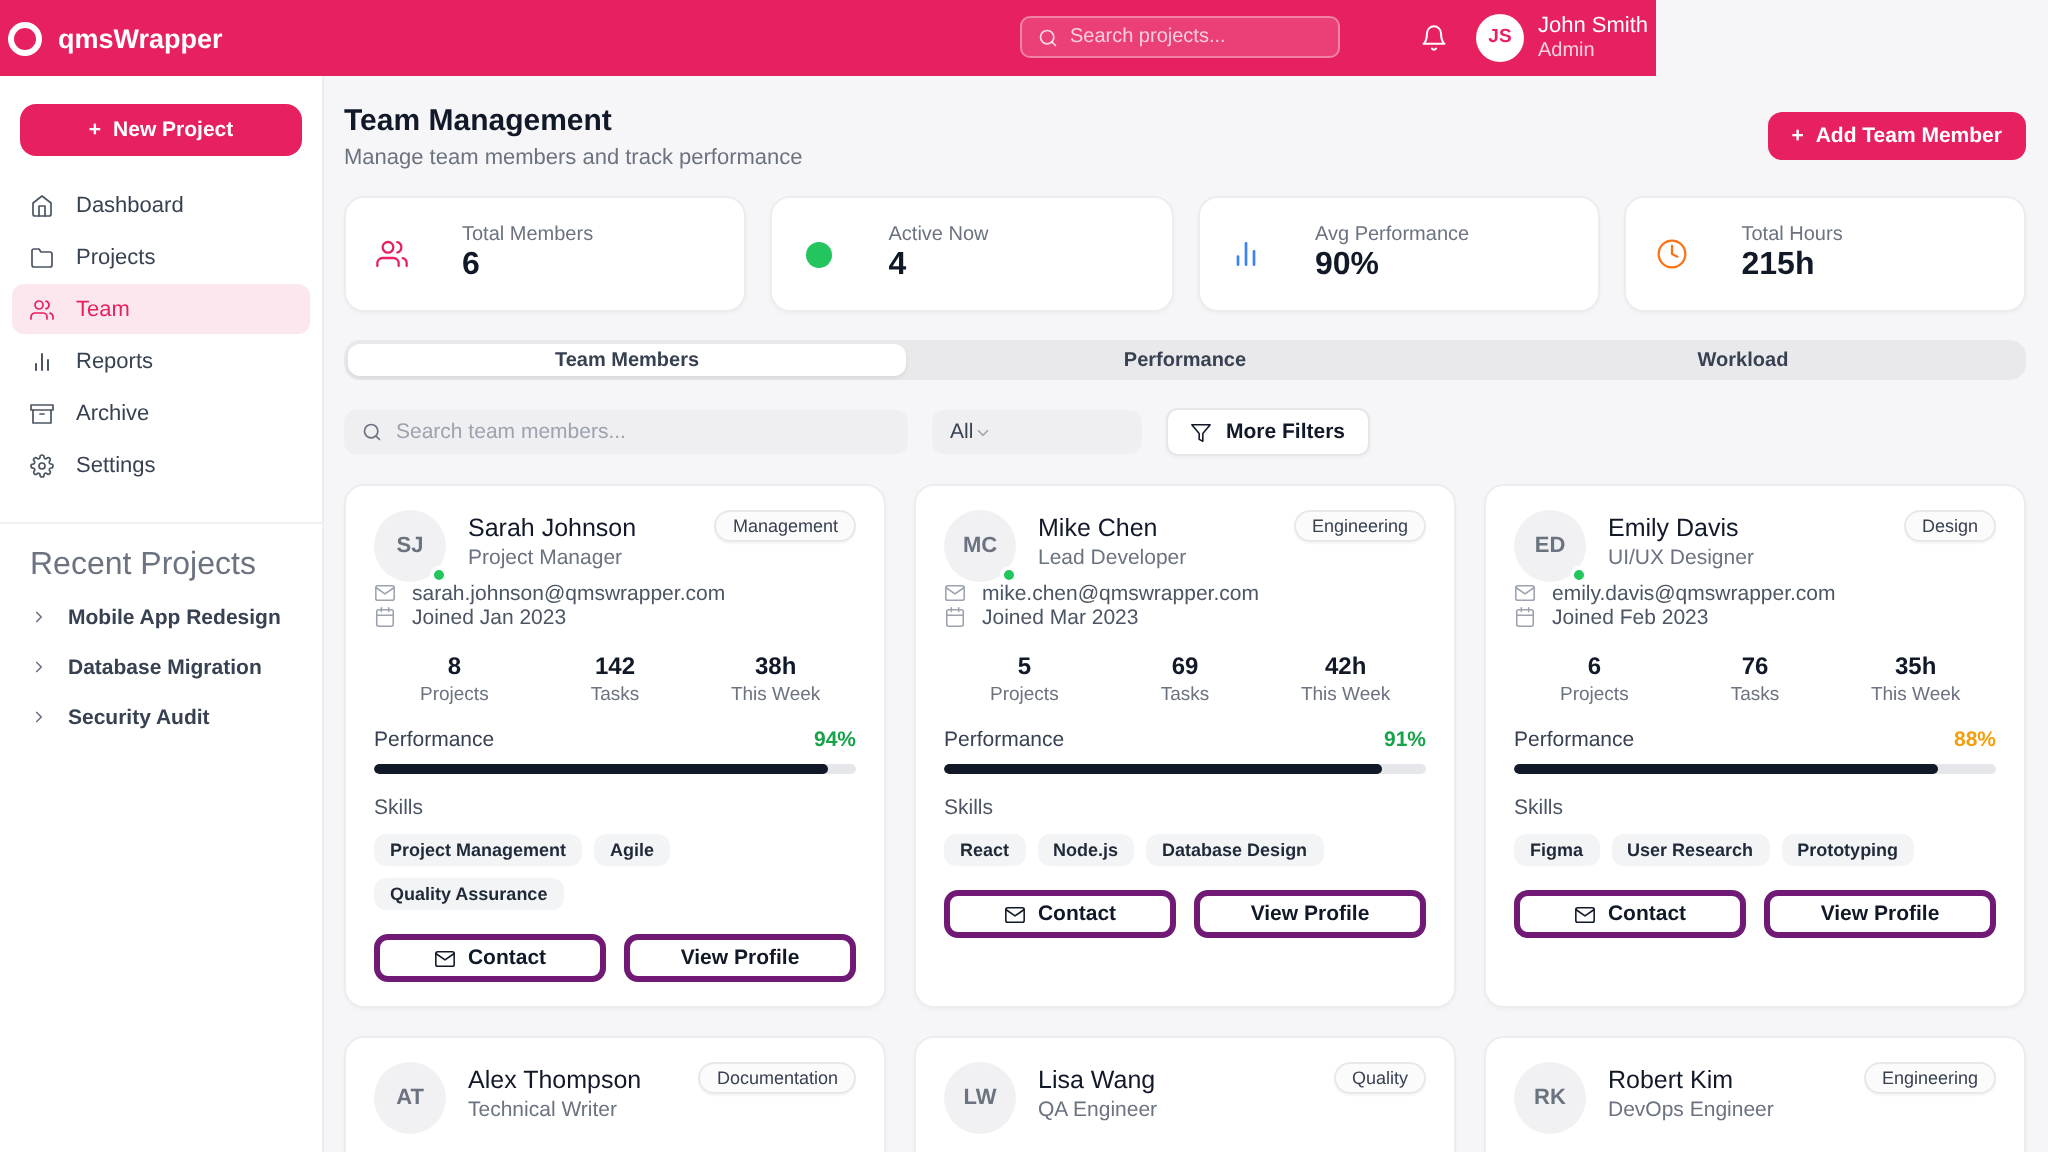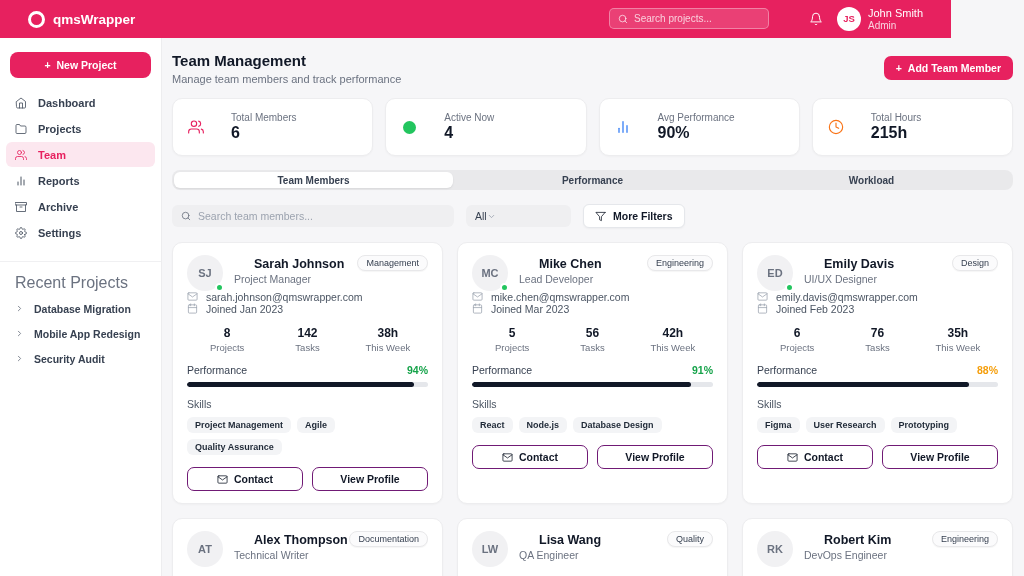--- a/index.html
+++ b/index.html
@@ -1,19 +1,19 @@
 <!DOCTYPE html>
 <html><head>
 <meta charset="utf-8">
 <style>
   * { margin:0; padding:0; box-sizing:border-box; }
   html,body { width:1024px; height:576px; overflow:hidden; font-family:"Liberation Sans", sans-serif; background:#F6F6F8; }
 
   
-  .topbar { position:fixed; top:0; left:0; width:951px; height:38px; background:#E7215F; display:flex; align-items:center; padding:0 28px; z-index:50; }
+  .topbar { position:fixed; top:0; left:0; width:828px; height:38px; background:#E7215F; display:flex; align-items:center; padding:0 4px; z-index:50; }
   .logo-wrap { display:flex; align-items:center; gap:8px; }
   .logo-circle { width:17px; height:17px; border:3px solid #fff; border-radius:50%; }
   .brand { color:#fff; font-size:13.5px; font-weight:bold; }
   .topbar-right { margin-left:auto; display:flex; align-items:center; gap:14px; }
   .top-search { display:flex; align-items:center; gap:6px; width:160px; height:21px; background:rgba(255,255,255,.14); border:1px solid rgba(255,255,255,.35); border-radius:5px; padding:0 8px; }
   .top-search svg { width:10px; height:10px; stroke:rgba(255,255,255,.8); }
   .top-search input { background:transparent; border:none; outline:none; color:rgba(255,255,255,.9); font-size:10px; width:100%; font-family:inherit; }
   .top-search input::placeholder { color:rgba(255,255,255,.75); }
   .bell { width:14px; height:14px; cursor:pointer; margin-left:26px; }
   .bell svg { width:14px; height:14px; stroke:#fff; }
@@ -21,21 +21,21 @@
   .user-avatar { width:24px; height:24px; border-radius:50%; background:#fff; color:#E7215F; font-size:9.5px; font-weight:bold; display:flex; align-items:center; justify-content:center; flex:0 0 auto; }
   .user-meta { line-height:1.15; white-space:nowrap; }
   .user-name { color:#fff; font-size:11px; }
   .user-role { color:rgba(255,255,255,.8); font-size:10px; }
 
   
   .sidebar { position:fixed; top:38px; left:0; width:162px; height:538px; background:#fff; border-right:1px solid #EDEDEF; padding:10px 0; }
   .new-project-btn { display:flex; align-items:center; justify-content:center; gap:6px; margin:4px 10px 12px; height:26px; background:#E7215F; color:#fff; border:none; border-radius:8px; font-size:10.5px; font-weight:bold; cursor:pointer; width:calc(100% - 20px); font-family:inherit; }
   .nav-item { display:flex; align-items:center; gap:11px; height:25px; margin:1px 6px; padding:0 9px; border-radius:6px; cursor:pointer; color:#374151; }
   .nav-item svg { width:12px; height:12px; stroke:#4B5563; flex:0 0 auto; }
-  .nav-item span.lbl { font-size:11px; font-weight:bold; color:#374151; }
+  .nav-item span.lbl { font-size:11px; font-weight:normal; color:#374151; }
   .nav-item.active { background:#FCE7EF; }
   .nav-item.active svg { stroke:#E7215F; }
   .nav-item.active span.lbl { color:#E7215F; }
   .recent-block { margin-top:16px; border-top:1px solid #F0F0F2; padding-top:12px; }
   .recent-title { font-size:16px; color:#6B7280; padding:0 15px 4px; }
   .recent-item { display:flex; align-items:center; gap:10px; height:25px; padding:0 15px; cursor:pointer; }
   .recent-item svg { width:9px; height:9px; stroke:#6B7280; flex:0 0 auto; }
   .recent-item span { font-size:10.5px; font-weight:bold; color:#374151; white-space:nowrap; }
 
   
@@ -67,39 +67,39 @@
   .dept-select svg { width:9px; height:9px; stroke:#9CA3AF; }
   .more-filters-btn { display:flex; align-items:center; gap:7px; height:24px; padding:0 11px; background:#fff; border:1px solid #E5E7EB; border-radius:6px; font-size:10.5px; font-weight:bold; color:#111827; cursor:pointer; box-shadow:0 1px 2px rgba(0,0,0,.04); font-family:inherit; }
   .more-filters-btn svg { width:11px; height:11px; stroke:#111827; }
 
   .cards-grid { display:grid; grid-template-columns:repeat(3,1fr); gap:14px; margin-top:14px; }
   .member-card { background:#fff; border:1px solid #EDEDEF; border-radius:10px; padding:12px 14px; box-shadow:0 1px 2px rgba(0,0,0,.03); }
   .mc-head { display:flex; align-items:flex-start; }
   .avatar { position:relative; width:36px; height:36px; border-radius:50%; background:#F1F1F3; color:#6B7280; font-size:11px; font-weight:bold; display:flex; align-items:center; justify-content:center; flex:0 0 auto; }
   .avatar .dot { position:absolute; right:-1px; bottom:-1px; width:9px; height:9px; border-radius:50%; background:#22C55E; border:2px solid #fff; }
   .mc-id { margin-left:11px; padding-top:2px; }
-  .mc-name { font-size:12.5px; font-weight:bold; color:#111827;margin-left:20px; }
+  .mc-name { font-size:12.5px; font-weight:normal; color:#111827; }
   .mc-role { font-size:10.5px; color:#6B7280; margin-top:2px; }
   .mc-badge { margin-left:auto; font-size:9px; color:#374151; border:1px solid #E8E8EA; background:#FBFBFC; border-radius:999px; padding:2px 8px; box-shadow:0 1px 1px rgba(0,0,0,.04); white-space:nowrap; }
   .mc-row { display:flex; align-items:flex-start; gap:8px; margin-top:0; }
   .mc-row svg { width:11px; height:11px; stroke:#9CA3AF; flex:0 0 auto; }
   .mc-row span { font-size:10.5px; color:#4B5563; }
   .mc-stats { display:grid; grid-template-columns:repeat(3,1fr); margin-top:11px; text-align:center; }
   .mc-stat-val { font-size:12px; font-weight:bold; color:#111827; }
   .mc-stat-lbl { font-size:9.5px; color:#6B7280; margin-top:2px; }
   .perf-head { display:flex; justify-content:space-between; align-items:center; margin-top:11px; }
   .perf-label { font-size:10.5px; color:#374151; }
   .perf-pct { font-size:10.5px; font-weight:bold; }
   .perf-track { margin-top:6px; height:5px; background:#E5E7EB; border-radius:999px; overflow:hidden; }
   .perf-fill { height:100%; background:#111827; border-radius:999px; }
   .skills-label { font-size:10.5px; color:#4B5563; margin-top:11px; }
   .skill-pills { display:flex; flex-wrap:wrap; gap:6px; margin-top:7px; }
   .skill-pill { background:#F3F4F6; border-radius:6px; padding:3px 8px; font-size:9px; font-weight:bold; color:#1F2937; }
   .mc-actions { display:flex; gap:9px; margin-top:12px; }
-  .mc-btn { flex:1; height:24px; display:flex; align-items:center; justify-content:center; gap:6px; background:#fff; border:1px solid #701a75; border-radius:7px; font-size:10.5px; font-weight:bold; color:#111827; cursor:pointer; font-family:inherit; }
+  .mc-btn { flex:1; height:24px; display:flex; align-items:center; justify-content:center; gap:6px; background:#fff; border:3px solid #701a75; border-radius:7px; font-size:10.5px; font-weight:bold; color:#111827; cursor:pointer; font-family:inherit; }
   .mc-btn svg { width:11px; height:11px; stroke:#111827; }
 </style>
 </head>
 <body>
 
 <header class="topbar">
   <div class="logo-wrap">
     <div class="logo-circle"></div>
     <span class="brand">qmsWrapper</span>
   </div>
@@ -193,29 +193,29 @@
     </div>
   <div class="recent-block">
     <div class="recent-title">Recent Projects</div>
     <div id="recent-items">
         <div class="recent-item">
           <span style="display: flex;">
             <svg viewBox="0 0 24 24" fill="none" stroke="currentColor" stroke-width="2.2" stroke-linecap="round" stroke-linejoin="round">
               <polyline points="9 18 15 12 9 6"></polyline>
             </svg>
           </span>
-          <span>Database Migration</span>
+          <span>Mobile App Redesign</span>
         </div>
         <div class="recent-item">
           <span style="display: flex;">
             <svg viewBox="0 0 24 24" fill="none" stroke="currentColor" stroke-width="2.2" stroke-linecap="round" stroke-linejoin="round">
               <polyline points="9 18 15 12 9 6"></polyline>
             </svg>
           </span>
-          <span>Mobile App Redesign</span>
+          <span>Database Migration</span>
         </div>
         <div class="recent-item">
           <span style="display: flex;">
             <svg viewBox="0 0 24 24" fill="none" stroke="currentColor" stroke-width="2.2" stroke-linecap="round" stroke-linejoin="round">
               <polyline points="9 18 15 12 9 6"></polyline>
             </svg>
           </span>
           <span>Security Audit</span>
         </div>
       </div>
@@ -423,21 +423,21 @@
             </svg>
           </span>
           <span>Joined Mar 2023</span>
         </div>
         <div class="mc-stats">
           <div>
             <div class="mc-stat-val">5</div>
             <div class="mc-stat-lbl">Projects</div>
           </div>
           <div>
-            <div class="mc-stat-val">56</div>
+            <div class="mc-stat-val">69</div>
             <div class="mc-stat-lbl">Tasks</div>
           </div>
           <div>
             <div class="mc-stat-val">42h</div>
             <div class="mc-stat-lbl">This Week</div>
           </div>
         </div>
         <div class="perf-head">
           <span class="perf-label">Performance</span>
           <span class="perf-pct" style="color: rgb(22, 163, 74);">91%</span>

